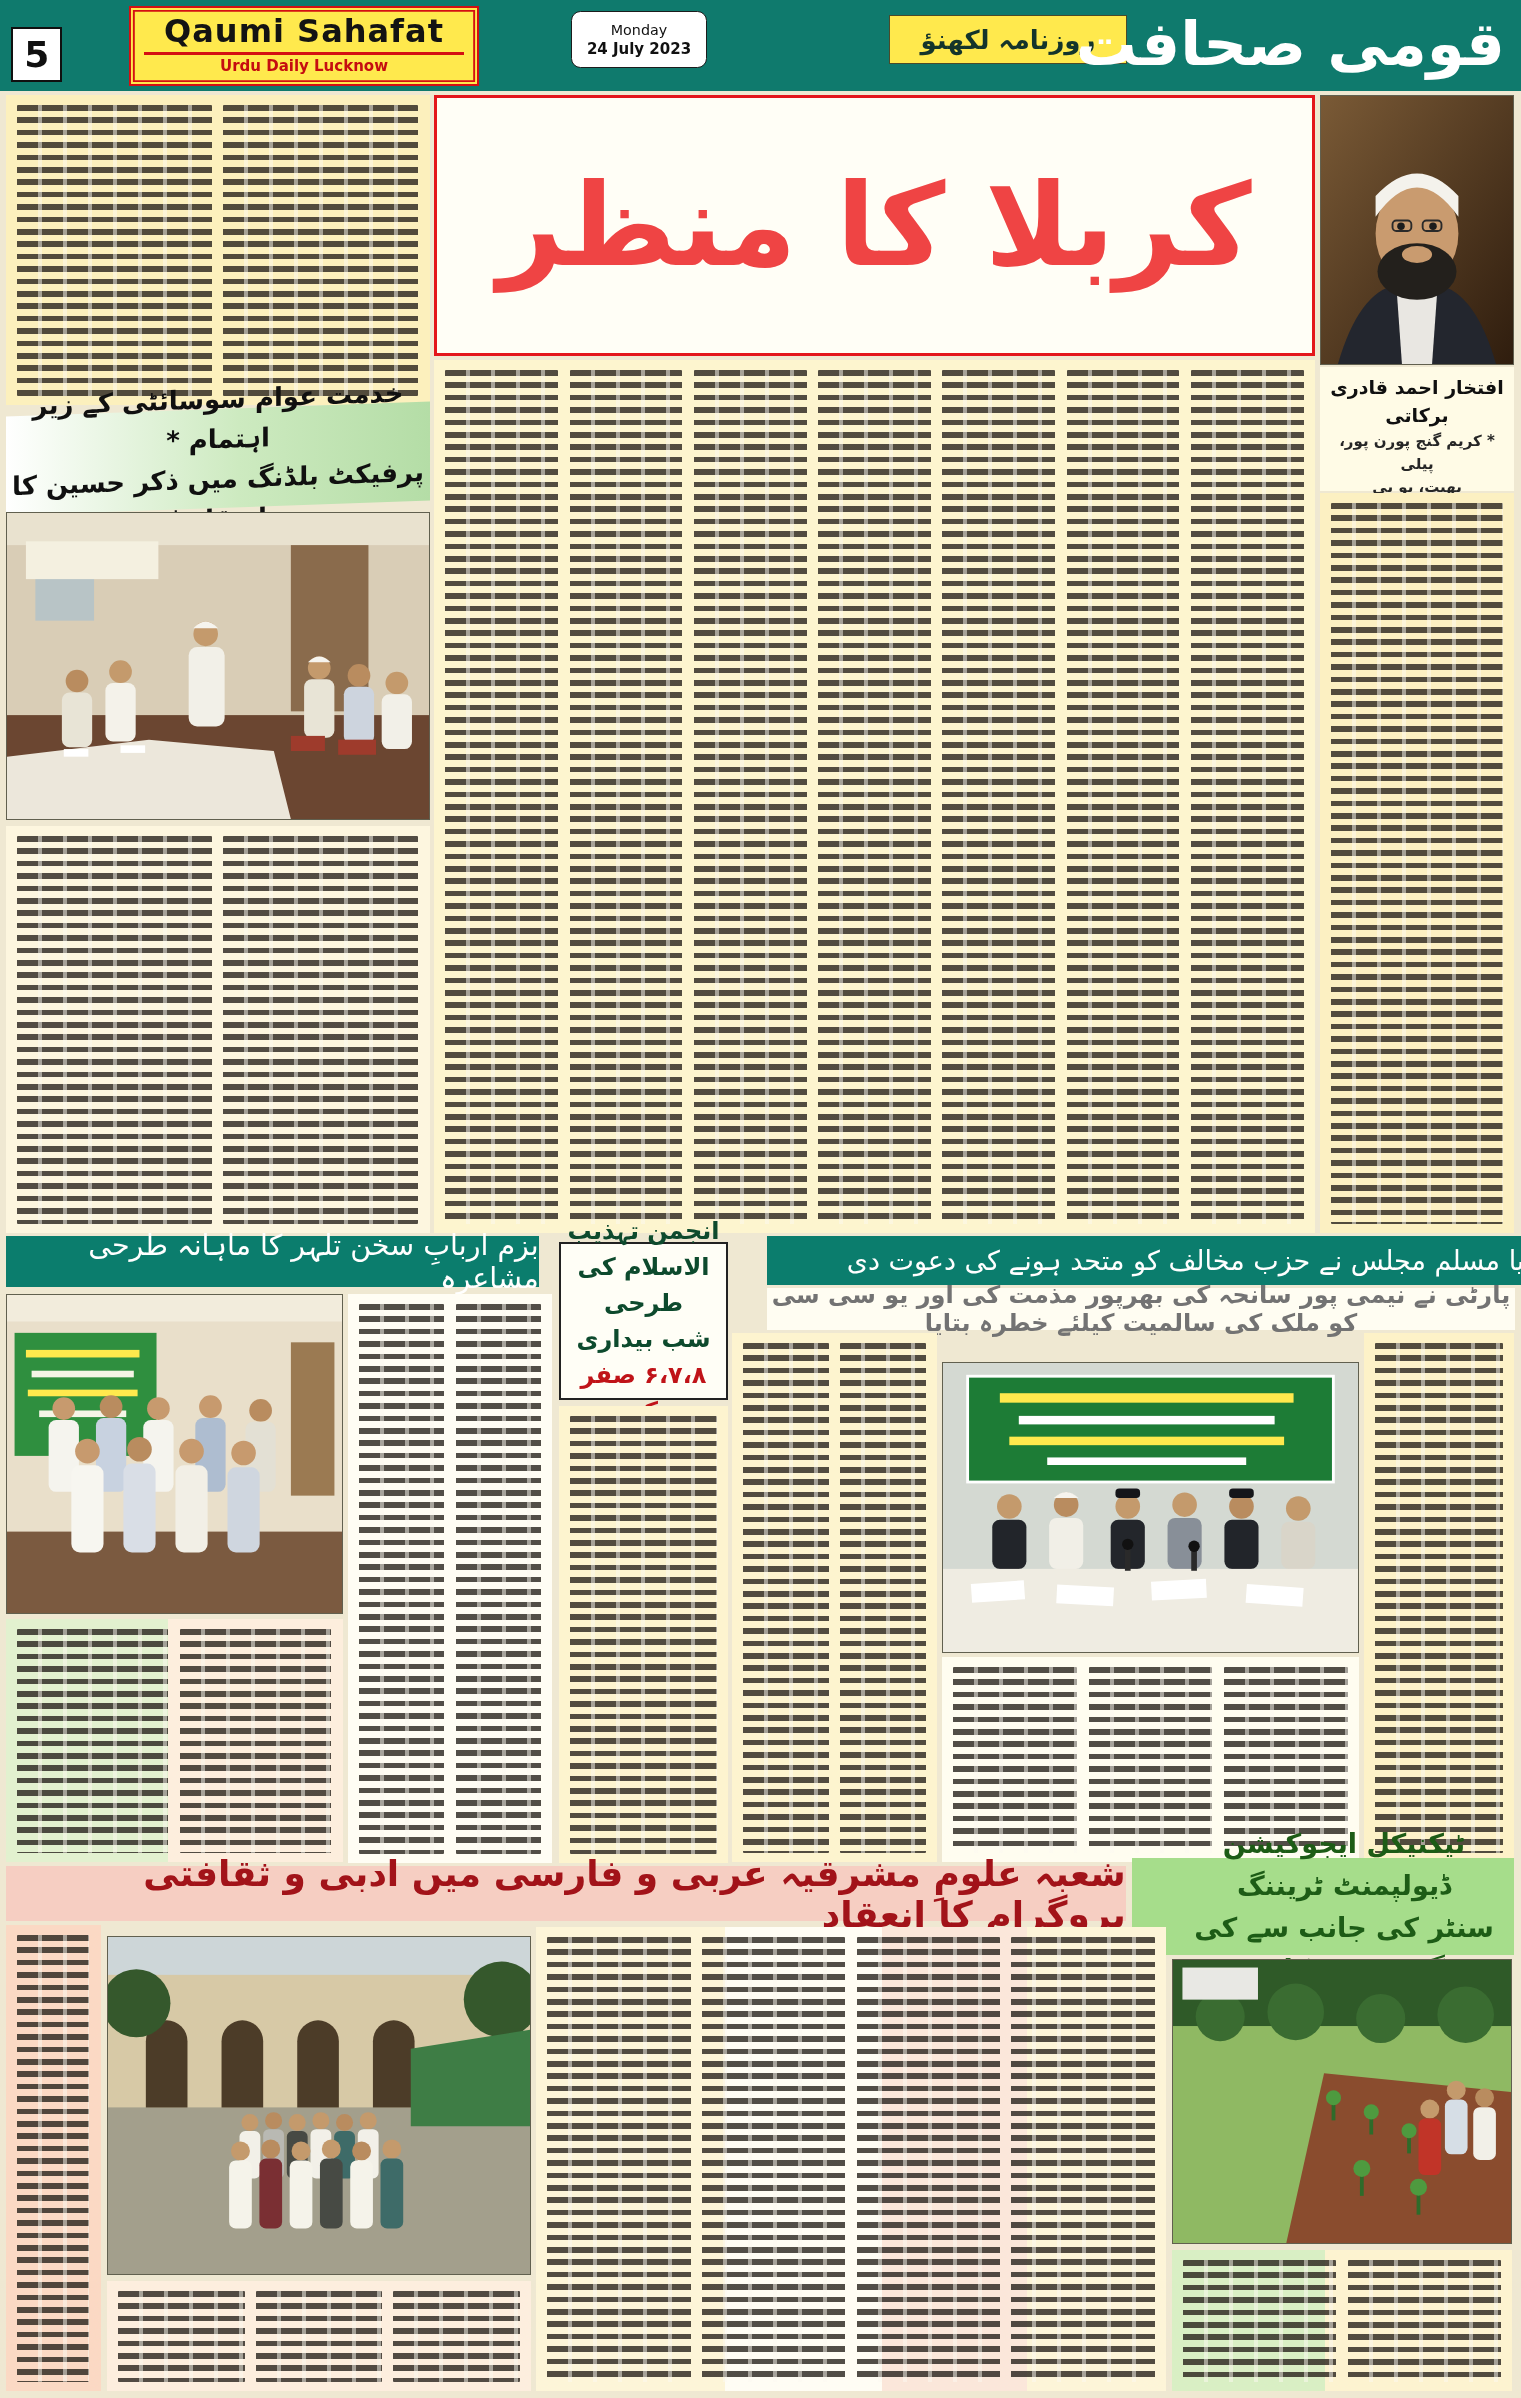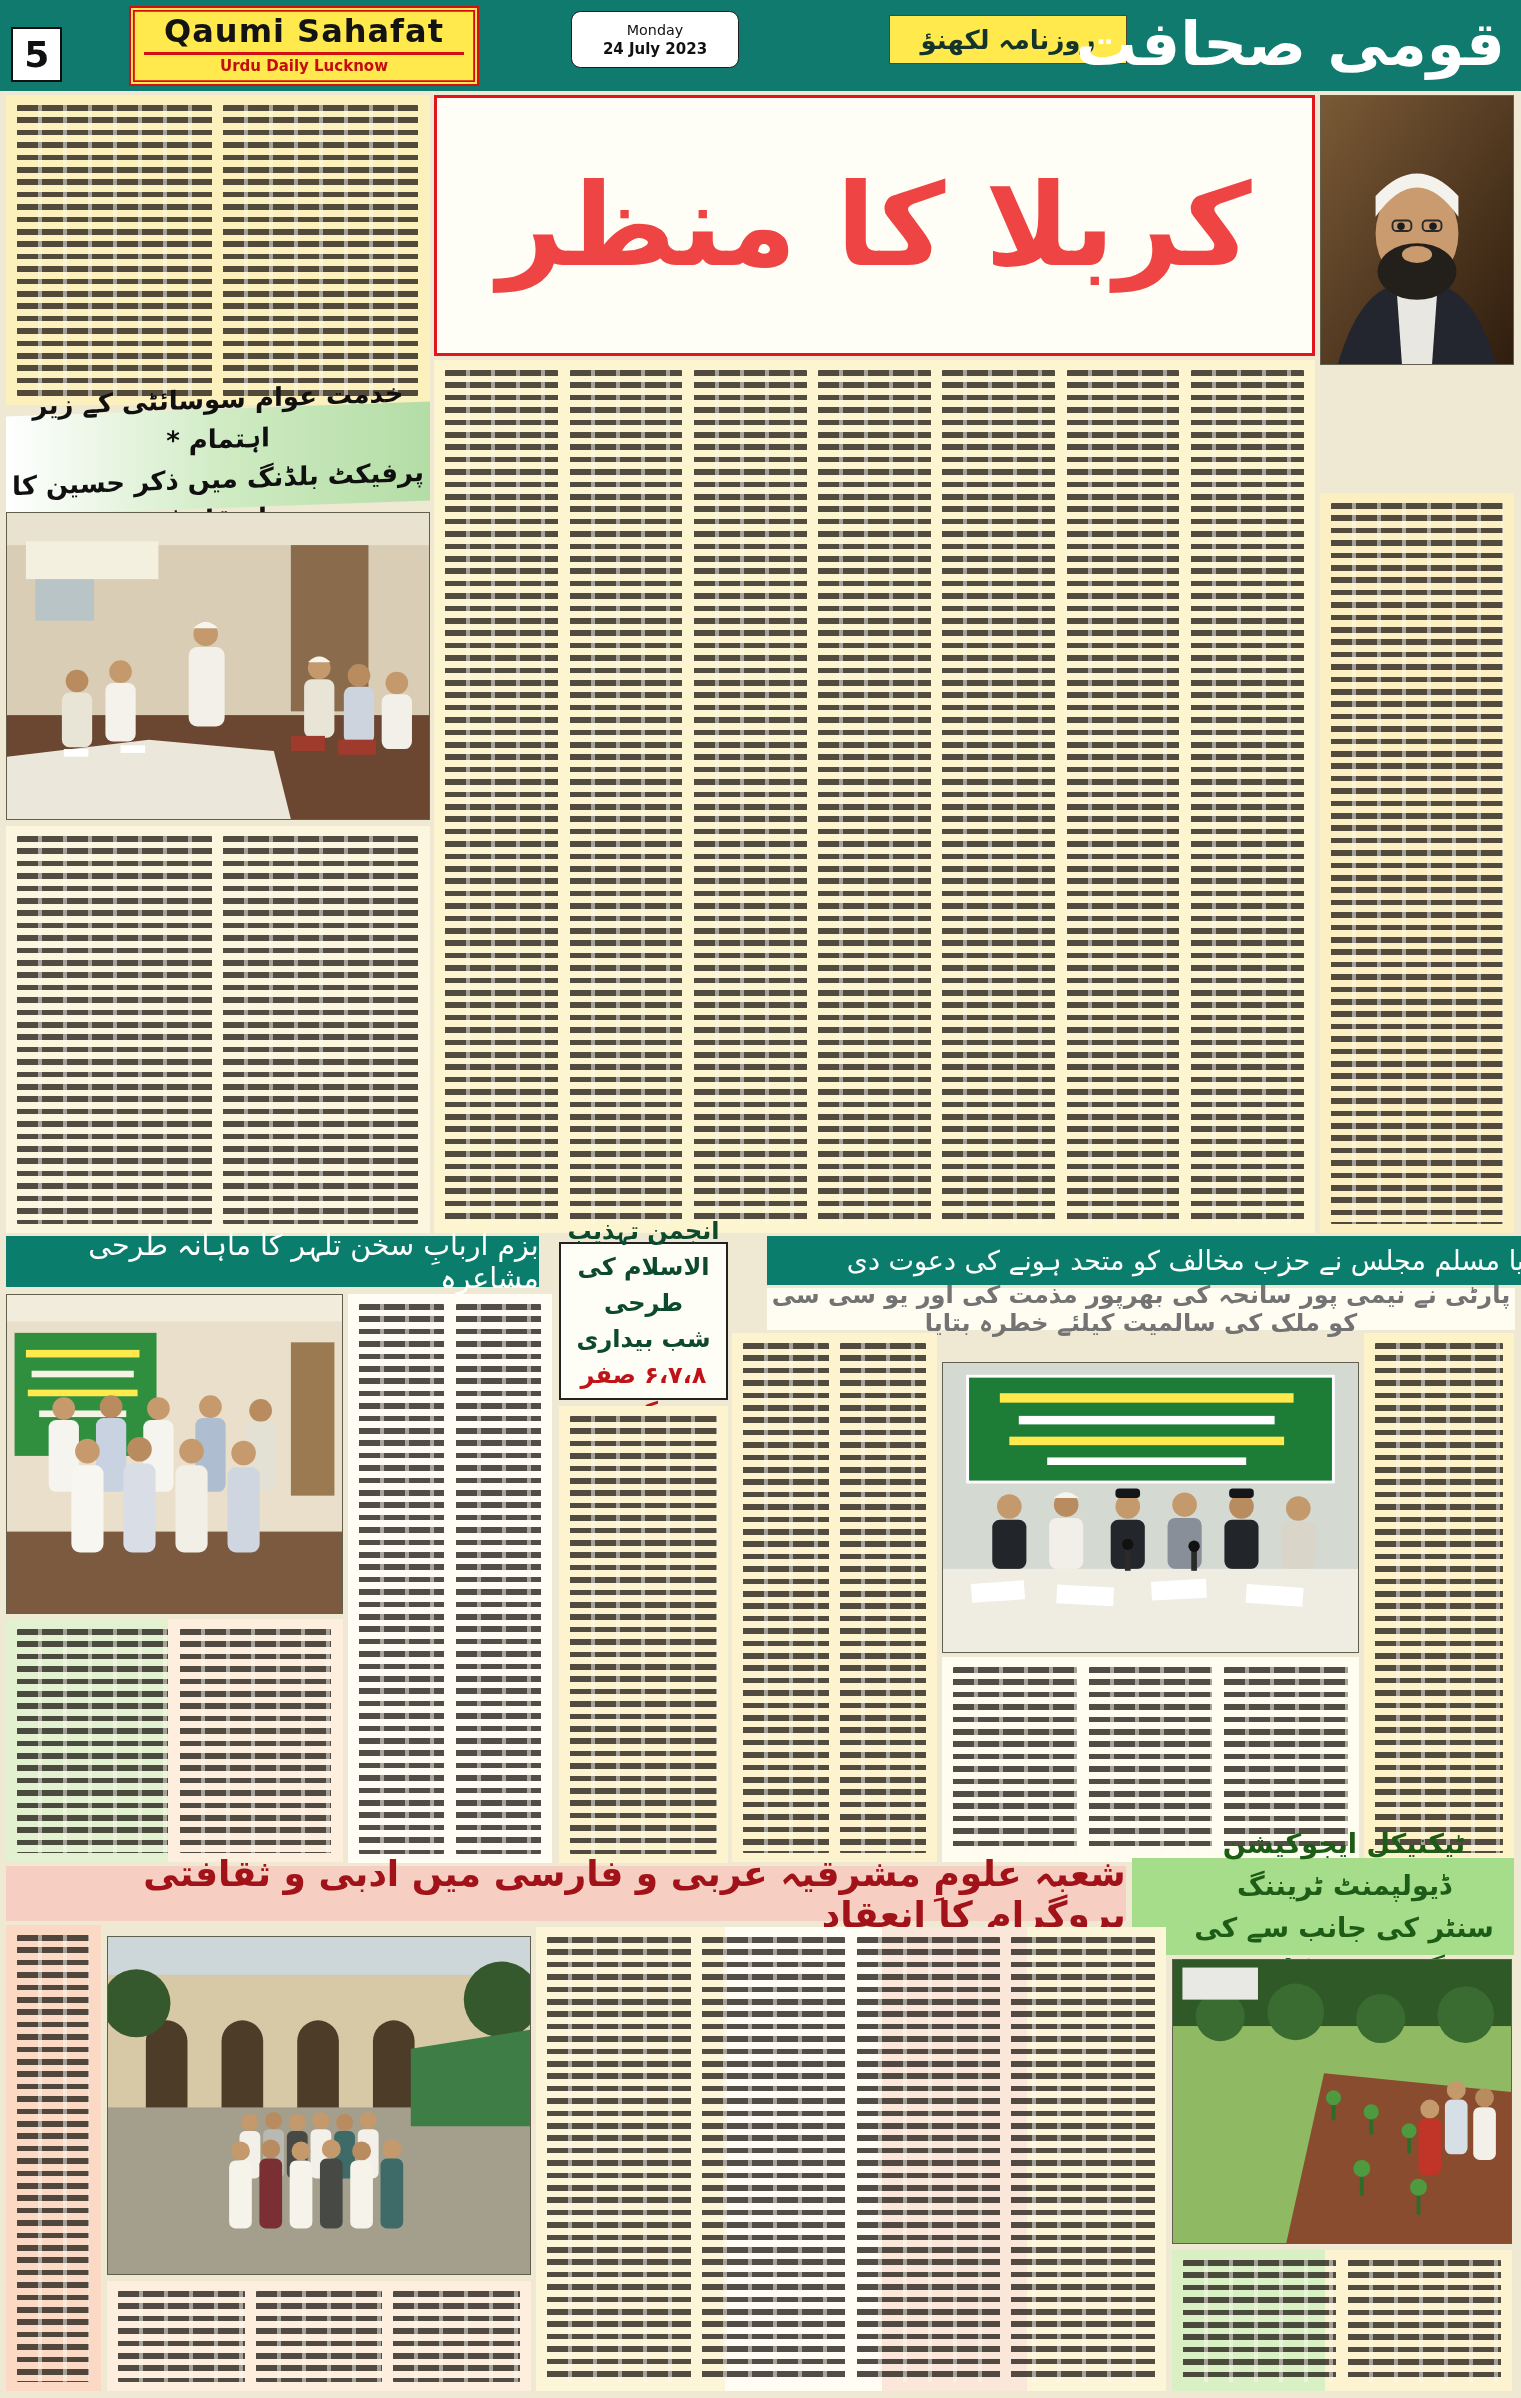--- a/index.html
+++ b/index.html
@@ -10,21 +10,21 @@
   .center{display:flex;align-items:center;justify-content:center;text-align:center;}
   
   .hdr{left:0;top:0;width:1522px;height:91px;background:#0f7a6d;}
   .pageno{left:11.4px;top:27px;width:51px;height:55px;background:#ffffff;border:2.9px solid #101010;
           font-size:36px;font-weight:bold;color:#101010;}
   .masthead{left:103px;top:5.7px;width:350px;height:80px;background:#ffe94d;border:2.9px solid #d40f12;
             box-shadow:inset 0 0 0 1.9px #ffe94d, inset 0 0 0 3.8px #d40f12;text-align:center;padding-top:5.7px;margin-left:26px;}
   .masthead .mt-title{font-size:32px;font-weight:bold;color:#131313;letter-spacing:1px;line-height:36px;}
   .masthead .mt-rule{height:2.9px;background:#d40f12;margin:2.9px 13.3px;}
   .masthead .mt-sub{font-size:15px;font-weight:bold;color:#c50d10;line-height:17px;}
-  .datebox{left:571px;top:11.4px;width:168px;height:57px;background:#ffffff;border:1.9px solid #1c1c1c;
+  .datebox{left:571px;top:11.4px;width:136px;height:57px;background:#ffffff;border:1.9px solid #1c1c1c;
            border-radius:9.5px;flex-direction:column;}
   .datebox .d1{font-size:14.3px;color:#111;line-height:19px;}
   .datebox .d2{font-size:15px;font-weight:bold;color:#111;line-height:19px;}
   .edition{left:889px;top:15px;width:238px;height:49px;background:#ffe94d;border:1.9px solid #4a4a2a;
            font-size:26px;font-weight:bold;color:#14342b;}
   .hdr-title{right:17px;top:0px;height:91px;line-height:88px;font-size:61px;font-weight:bold;color:#ffffff;}
   
   .headline-box{left:434px;top:95px;width:881px;height:261px;background:#fffef6;border:3.8px solid #e3151c;
                 color:#ef4444;font-weight:800;font-size:114px;white-space:nowrap;overflow:hidden;}
   .portrait{left:1320px;top:95px;width:194px;height:270px;border:1px solid #4d4d4d;overflow:hidden;}
@@ -112,20 +112,25 @@
       <path d="M80 200 L124 200 L118 284 L86 284 Z" fill="#e9e7e2"></path>
       <ellipse cx="102" cy="146" rx="44" ry="54" fill="#c99b6f"></ellipse>
       <ellipse cx="102" cy="186" rx="42" ry="30" fill="#23201c"></ellipse>
       <ellipse cx="102" cy="168" rx="16" ry="9" fill="#c99b6f"></ellipse>
       <path d="M58 128 Q102 66 146 128 L146 106 Q102 58 58 106 Z" fill="#f4f2ec"></path>
       <circle cx="85" cy="138" r="4" fill="#1c1c1c"></circle>
       <circle cx="119" cy="138" r="4" fill="#1c1c1c"></circle>
       <rect x="76" y="132" width="20" height="11" rx="4" fill="none" stroke="#2a2a2a" stroke-width="2"></rect>
       <rect x="108" y="132" width="20" height="11" rx="4" fill="none" stroke="#2a2a2a" stroke-width="2"></rect>
     </svg>
+  </div>
+  <div class="abs caption rtl">
+    <div class="c-name">افتخار احمد قادری برکاتی</div>
+    <div class="c-adr">* کریم گنج پورن پور، پیلی</div>
+    <div class="c-adr">بھیت، یو پی</div>
   </div>
 
   <div class="abs cols tl-text">
       <div class="fcol"></div>
       <div class="fcol"></div>
     </div>
   <div class="abs cols center-text">
       <div class="fcol"></div>
       <div class="fcol"></div>
       <div class="fcol"></div>

